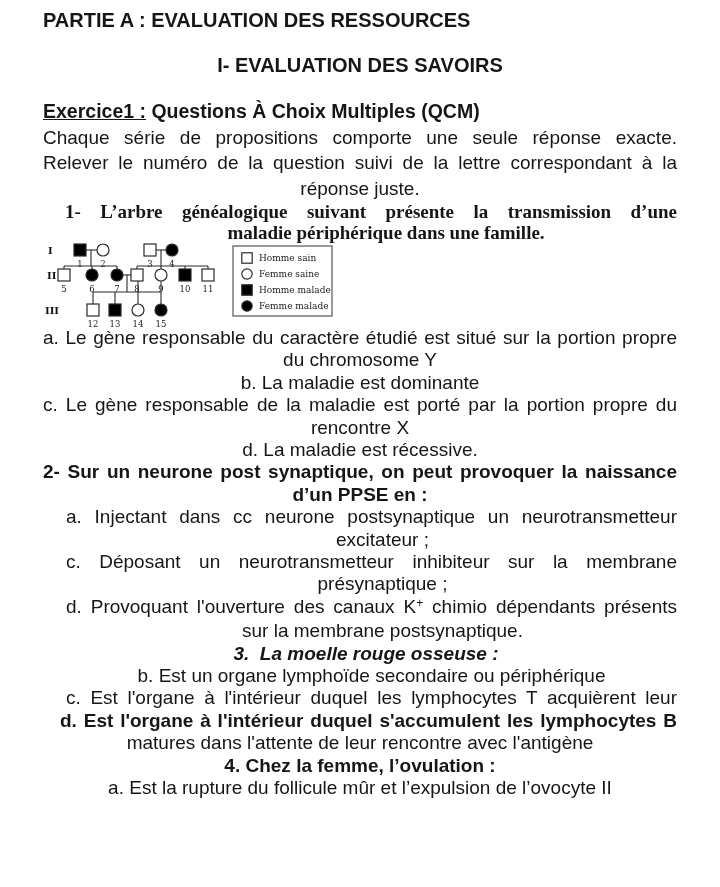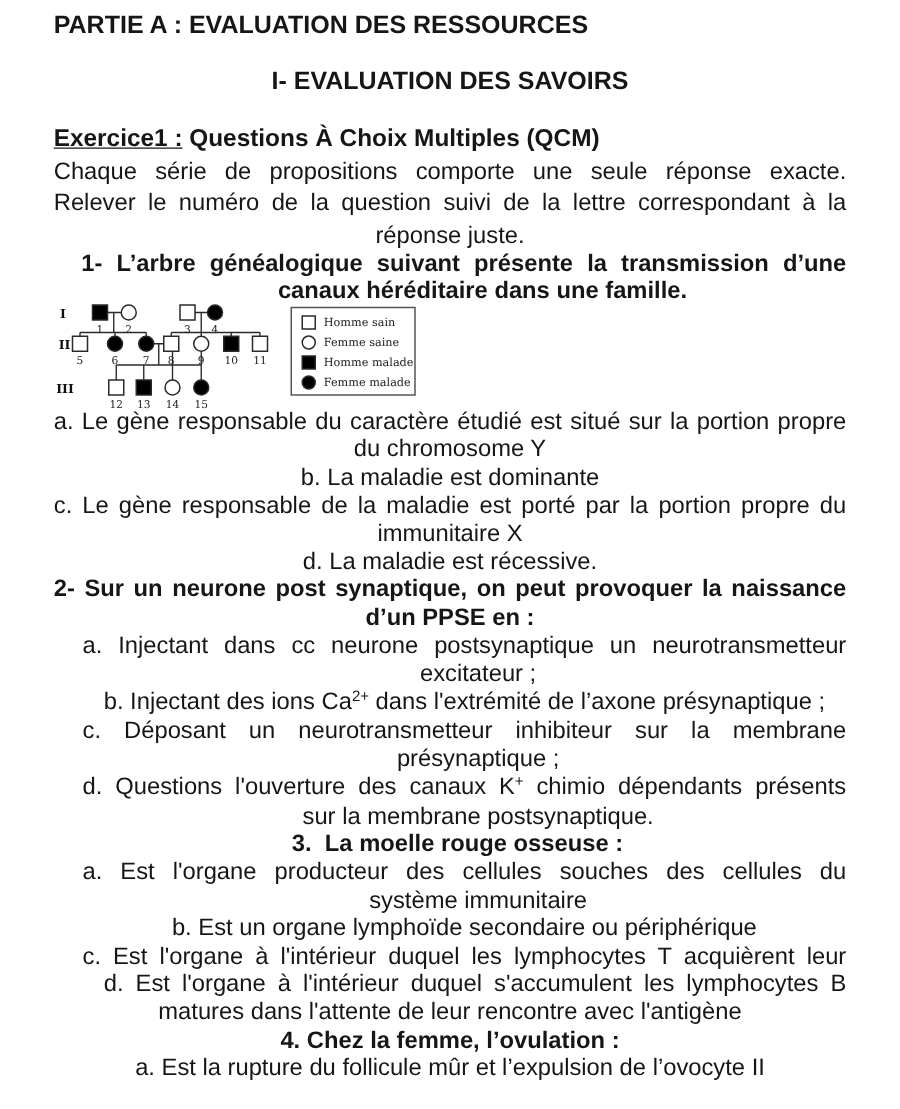--- a/index.html
+++ b/index.html
@@ -11,29 +11,29 @@
   }
   .head{font-size:20px;font-weight:700;line-height:24px;}
   .head1{margin:0 0 21px 0;}
   .head2{margin:0 0 22px 0;text-align:center;}
   .exline{font-weight:700;line-height:24px;margin:0 0 2px 0;font-size:19.5px;}
   .u{text-decoration:underline;}
   .p{margin:0;}
   .intro{line-height:25.3px;}
   .ln{display:block;text-align:center;}
   .j{text-align:justify;text-align-last:justify;}
-  .q1head{font-weight:700;line-height:21px;padding-left:52px;}
+  .q1head{font-weight:700;line-height:21px;padding-left:52px;font-family:Liberation Serif, serif;}
   .q1head .pull{margin-left:-30px;}
   .ped{display:block;margin:-4px 0 0 -3px;}
   .opts{line-height:22.4px;}
   .opt{padding-left:45px;}
   .opt .pull{margin-left:-22px;}
   .bold{font-weight:700;}
-  .ml12{margin-left:12px;}
-  .ind{margin-left:40px;}
+  .ml12{margin-left:12px;font-style:italic;}
+  .ind{margin-left:17px;font-weight:bold;}
   .sup{font-size:12px;position:relative;top:-6px;}
 </style>
 </head>
 <body>
 
 <div class="doc">
 
   <div class="head head1">PARTIE A : EVALUATION DES RESSOURCES</div>
   <div class="head head2">I- EVALUATION DES SAVOIRS</div>
 
@@ -42,21 +42,21 @@
   </div>
 
   <div class="p intro">
     <span class="ln j">Chaque série de propositions comporte une seule réponse exacte.</span>
     <span class="ln j">Relever le numéro de la question suivi de la lettre correspondant à la</span>
     <span class="ln">réponse juste.</span>
   </div>
 
   <div class="p q1head">
     <span class="ln j pull">1- L’arbre généalogique suivant présente la transmission d’une</span>
-    <span class="ln">canaux héréditaire dans une famille.</span>
+    <span class="ln">maladie périphérique dans une famille.</span>
   </div>
 
   <svg id="ped-svg" class="ped" width="300" height="88" viewBox="40 235 300 88">
       <line x1="86" y1="246" x2="97" y2="246" stroke="#2a2a2a" stroke-width="1.1"></line>
       <line x1="156" y1="246" x2="166" y2="246" stroke="#2a2a2a" stroke-width="1.1"></line>
       <line x1="91" y1="246" x2="91" y2="262" stroke="#2a2a2a" stroke-width="1.1"></line>
       <line x1="64" y1="262" x2="117" y2="262" stroke="#2a2a2a" stroke-width="1.1"></line>
       <line x1="64" y1="262" x2="64" y2="265" stroke="#2a2a2a" stroke-width="1.1"></line>
       <line x1="92" y1="262" x2="92" y2="265" stroke="#2a2a2a" stroke-width="1.1"></line>
       <line x1="117" y1="262" x2="117" y2="265" stroke="#2a2a2a" stroke-width="1.1"></line>
@@ -121,52 +121,45 @@
 
     <div class="p">
       <span class="ln j">a. Le gène responsable du caractère étudié est situé sur la portion propre</span>
       <span class="ln">du chromosome Y</span>
     </div>
     <div class="p">
       <span class="ln">b. La maladie est dominante</span>
     </div>
     <div class="p">
       <span class="ln j">c. Le gène responsable de la maladie est porté par la portion propre du</span>
-      <span class="ln">immunitaire X</span>
+      <span class="ln">rencontre X</span>
     </div>
     <div class="p">
       <span class="ln">d. La maladie est récessive.</span>
     </div>
 
     <div class="p bold">
       <span class="ln j">2- Sur un neurone post synaptique, on peut provoquer la naissance</span>
       <span class="ln">d’un PPSE en :</span>
     </div>
     <div class="p opt">
       <span class="ln j pull">a. Injectant dans cc neurone postsynaptique un neurotransmetteur</span>
       <span class="ln">excitateur ;</span>
     </div>
     <div class="p opt">
-      <span class="ln pull"><span>b. Injectant des ions Ca</span><span class="sup">2+</span><span> dans l'extrémité de l’axone présynaptique ;</span></span>
-    </div>
-    <div class="p opt">
       <span class="ln j pull">c. Déposant un neurotransmetteur inhibiteur sur la membrane</span>
       <span class="ln">présynaptique ;</span>
     </div>
     <div class="p opt">
-      <span class="ln j pull"><span>d. Questions l'ouverture des canaux K</span><span class="sup">+</span><span> chimio dépendants présents</span></span>
+      <span class="ln j pull"><span>d. Provoquant l'ouverture des canaux K</span><span class="sup">+</span><span> chimio dépendants présents</span></span>
       <span class="ln">sur la membrane postsynaptique.</span>
     </div>
 
     <div class="p bold">
       <span class="ln ml12">3.&nbsp; La moelle rouge osseuse :</span>
-    </div>
-    <div class="p opt">
-      <span class="ln j pull">a. Est l'organe producteur des cellules souches des cellules du</span>
-      <span class="ln">système immunitaire</span>
     </div>
     <div class="p opt">
       <span class="ln pull">b. Est un organe lymphoïde secondaire ou périphérique</span>
     </div>
     <div class="p opt">
       <span class="ln j pull">c. Est l'organe à l'intérieur duquel les lymphocytes T acquièrent leur</span>
     </div>
     <div class="p">
       <span class="ln j ind">d. Est l'organe à l'intérieur duquel s'accumulent les lymphocytes B</span>
       <span class="ln">matures dans l'attente de leur rencontre avec l'antigène</span>

